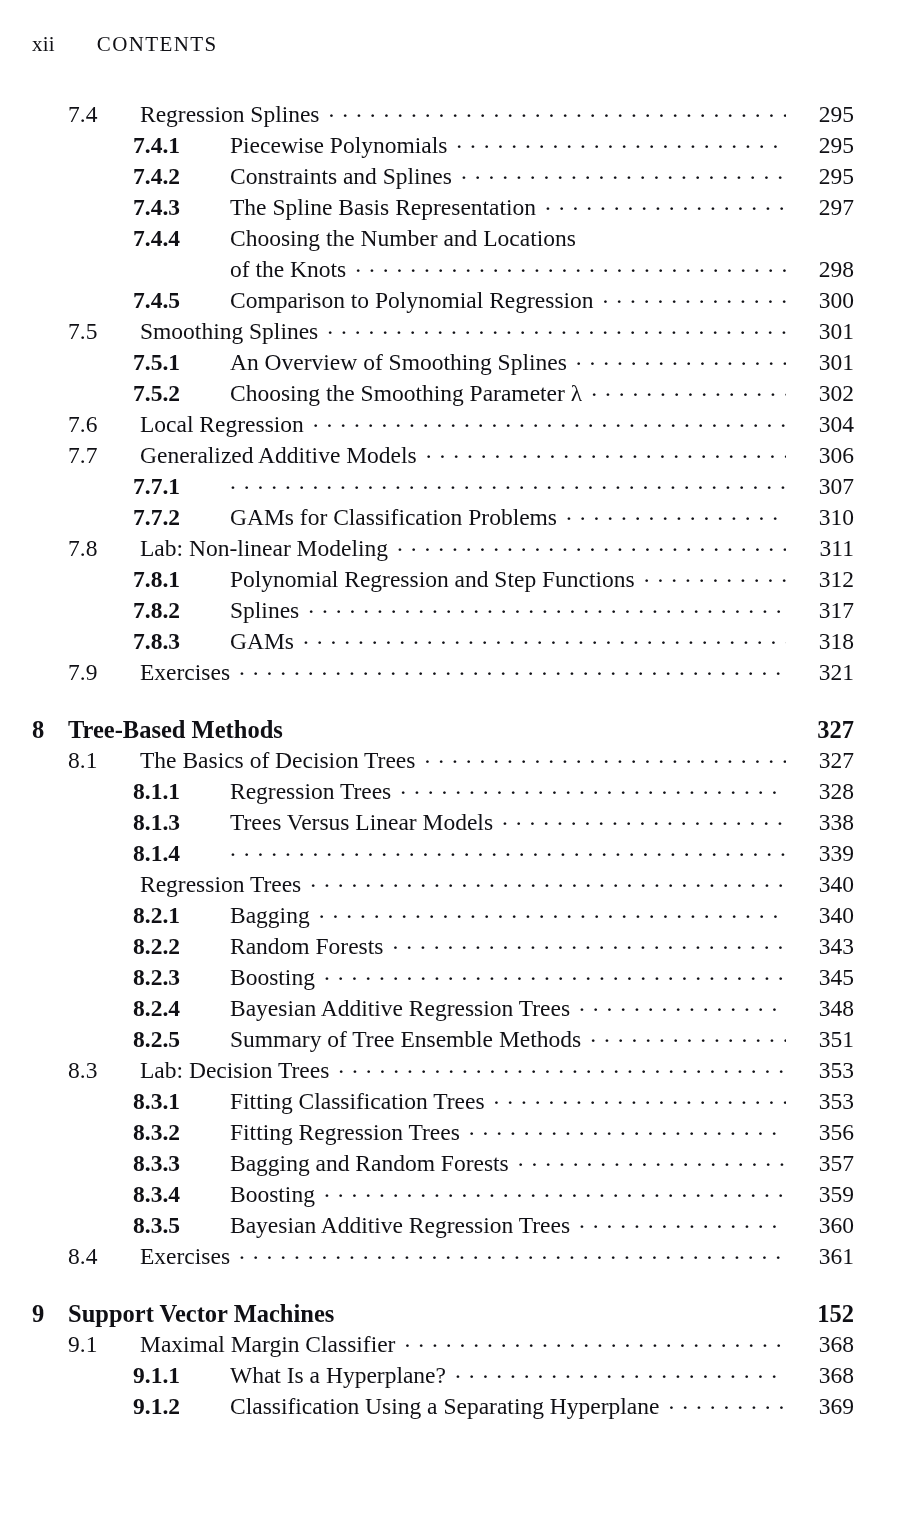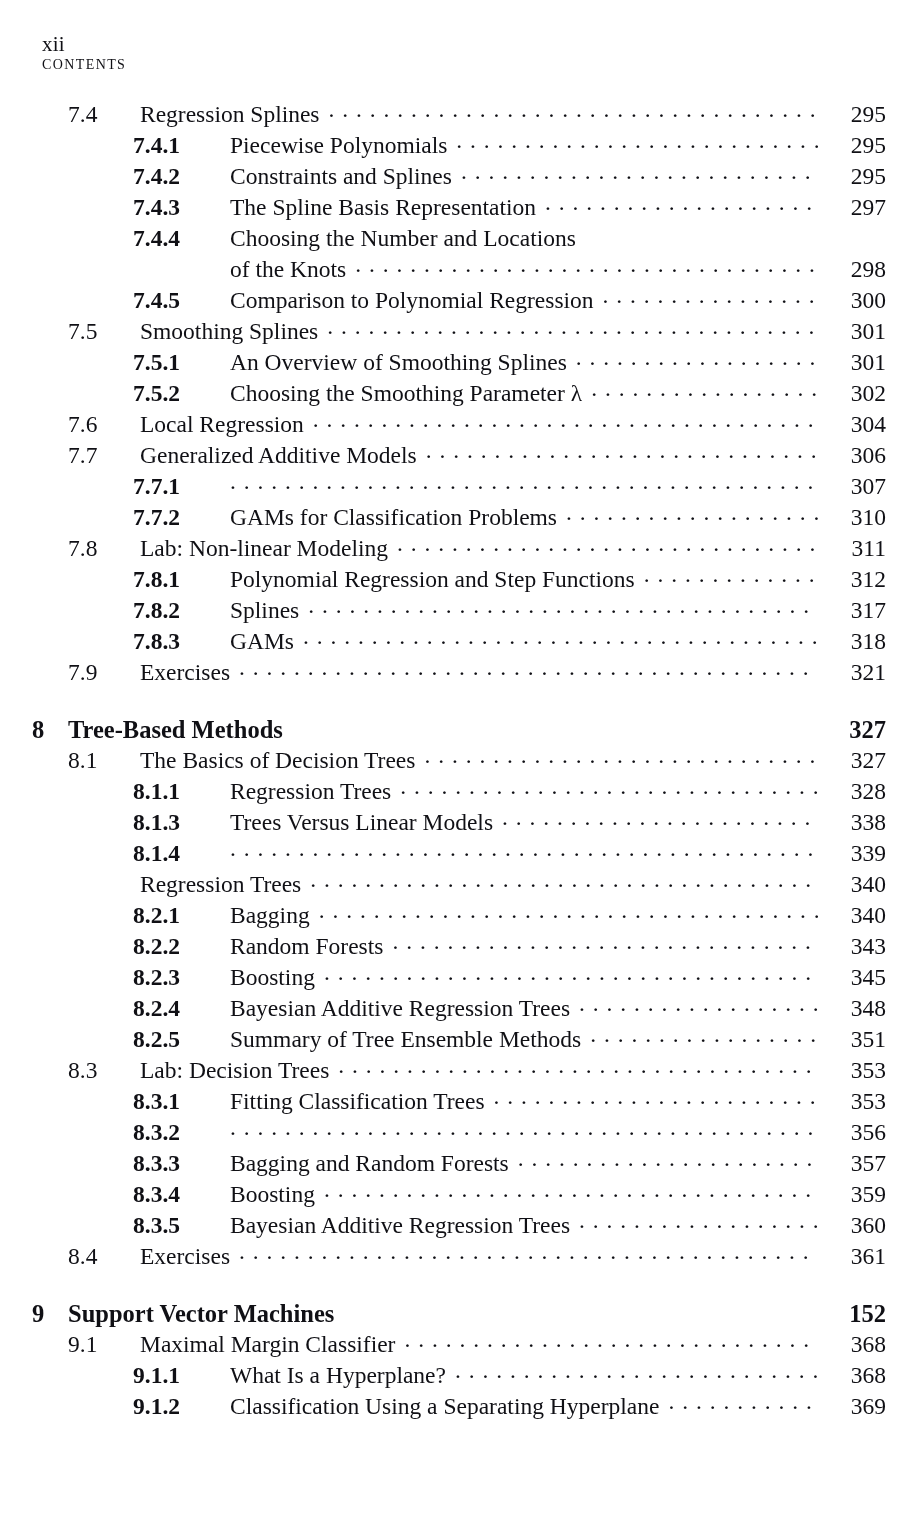--- a/index.html
+++ b/index.html
@@ -24,30 +24,29 @@
 
   
   .running-head {
     position: absolute;
     top: 32px;
     left: 0;
     width: 916px;
     height: 30px;
     display: flex;
     align-items: baseline;
-    flex-direction: column;
   }
   .folio {
     margin-left: 32px;
     font-size: 21px;
     letter-spacing: 0.2px;
   }
   .head-title {
     margin-left: 42px;
-    font-size: 14px;
+    font-size: 21px;
     letter-spacing: 1.4px;
   }
 
   
   .toc {
     position: absolute;
     top: 98px;
     left: 0;
     width: 916px;
   }
@@ -101,21 +100,21 @@
     font-size: 23.5px;
     line-height: 1;
     color: #101015;
     white-space: nowrap;
   }
 
   .pageno {
     flex: 0 0 auto;
     width: 58px;
     text-align: right;
-    margin-right: 30px;
+    margin-right: 62px;
     padding-left: 10px;
   }
 
   
   .row.cont .spacer-sub {
     width: 230px;
     flex: 0 0 auto;
   }
   .row.cont .spacer-sec {
     width: 140px;
@@ -331,20 +330,21 @@
         <span class="pageno">353</span>
       </div>
       <div class="row">
         <span class="num-sub">8.3.1</span>
         <span class="title">Fitting Classification Trees</span>
         <span class="leader"></span>
         <span class="pageno">353</span>
       </div>
       <div class="row">
         <span class="num-sub">8.3.2</span>
+        <span class="title">Fitting Regression Trees</span>
         <span class="leader"></span>
         <span class="pageno">356</span>
       </div>
       <div class="row">
         <span class="num-sub">8.3.3</span>
         <span class="title">Bagging and Random Forests</span>
         <span class="leader"></span>
         <span class="pageno">357</span>
       </div>
       <div class="row">

